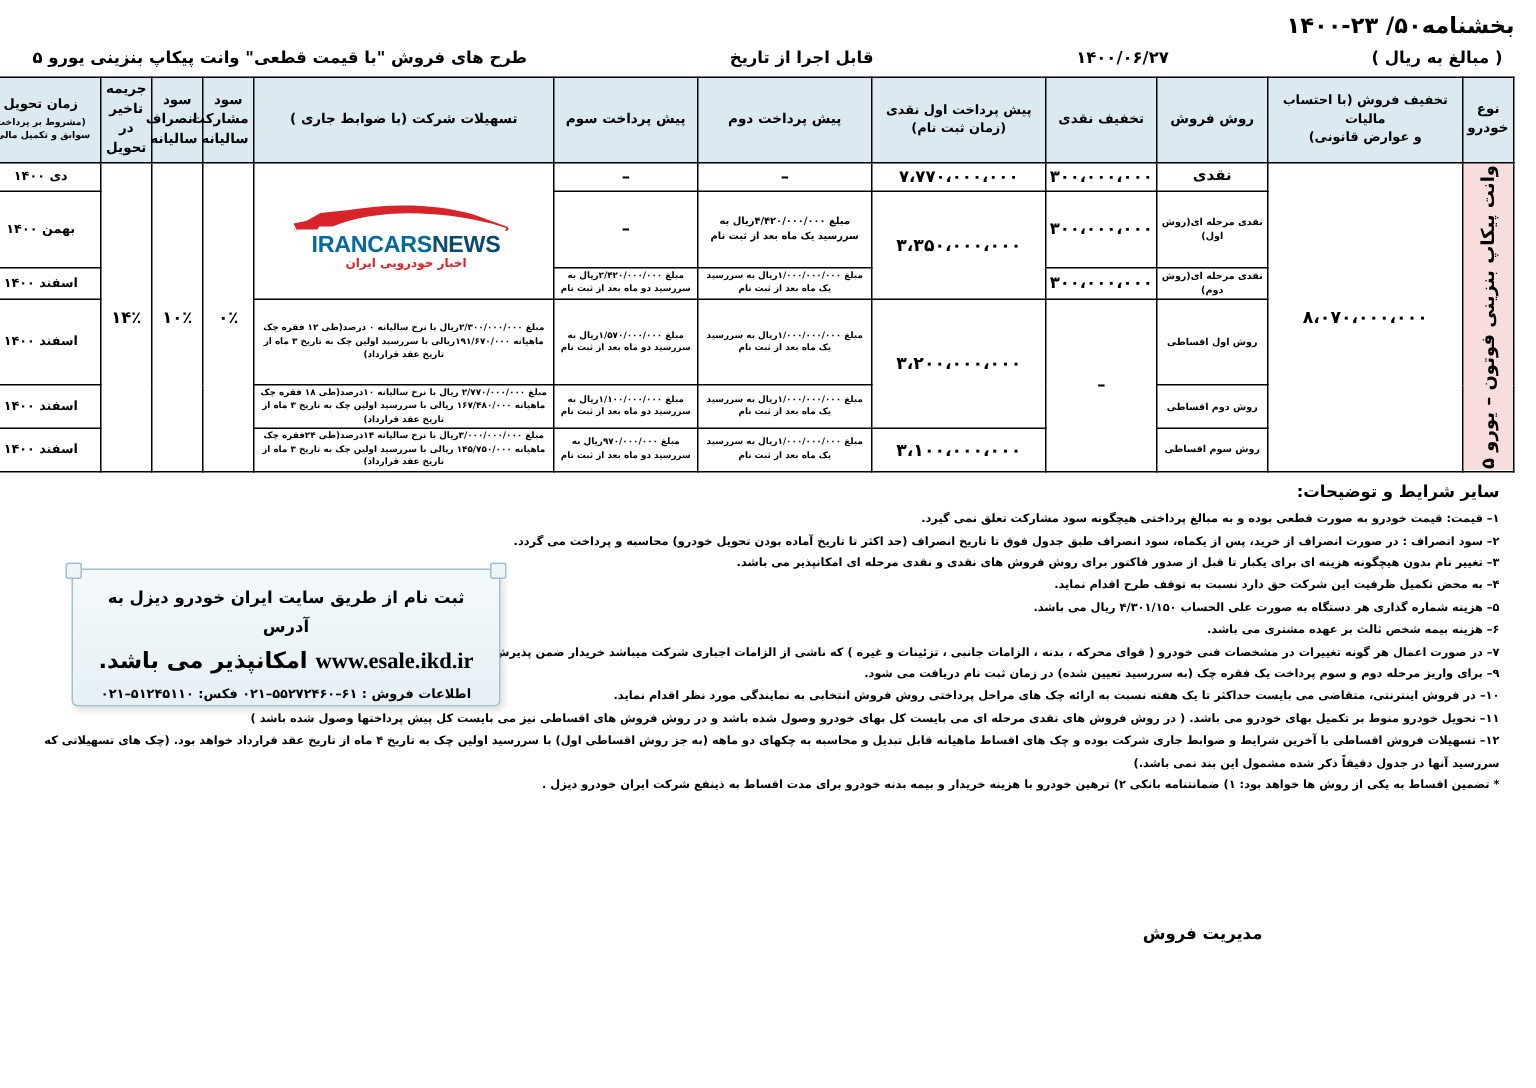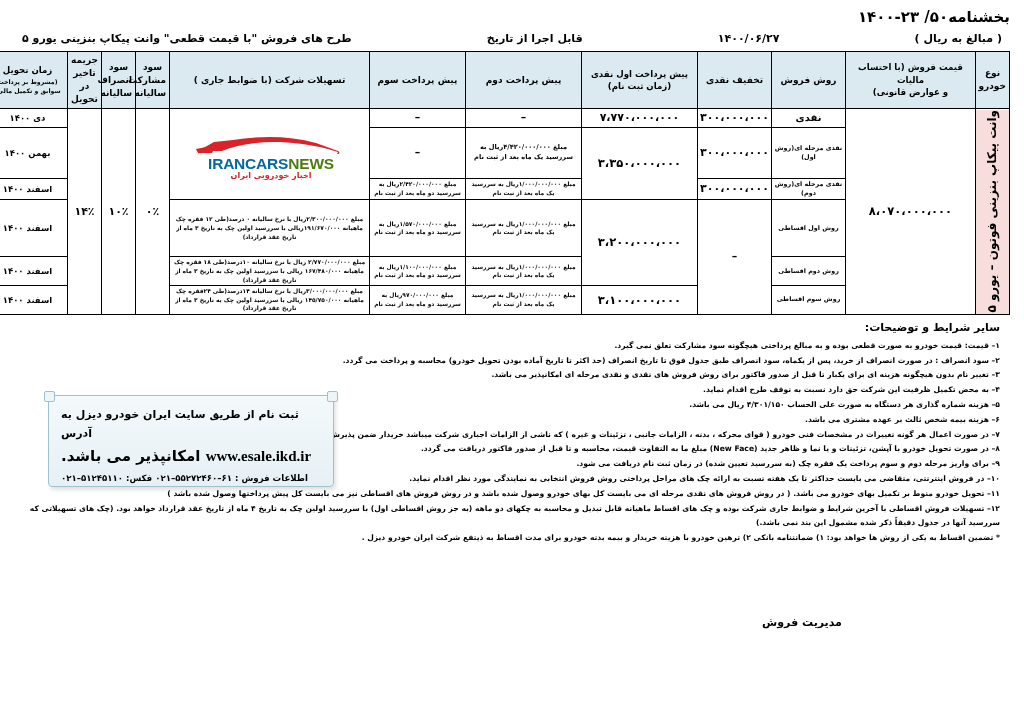--- a/index.html
+++ b/index.html
@@ -104,21 +104,21 @@
     pointer-events:none;
     z-index:5;
   }
   .wm-text {
     position:absolute; left:0; top:24px; width:166px;
     text-align:center; direction:ltr;
     font-size:15.5px; font-weight:bold; letter-spacing:-0.2px;
     font-family:"Liberation Sans",sans-serif;
   }
   .wm-text .a { color:#0369a1; }
-  .wm-text .b { color:#4d7c0f; }
+  .wm-text .b { color:#0c4a6e; }
   .wm-sub {
     position:absolute; left:0; top:40px; width:166px;
     text-align:center; font-size:8px; font-weight:bold; color:#d8232a;
   }
 
   
   .notes { margin-top:6px; padding:0 10px; }
   .notes-title { font-size:11px; font-weight:bold; text-align:right; margin:2px 0 5px 0; }
   .note {
     font-size:7.6px;
@@ -132,23 +132,22 @@
   
   .infobox {
     position:absolute;
     left:48px; top:379px;
     width:286px; height:92px;
     background:linear-gradient(180deg,#f4f9fb 0%,#e6f0f5 100%);
     border:1px solid #9fc0cf;
     border-radius:4px;
     box-shadow:2px 3px 4px rgba(0,0,0,0.12);
     padding:10px 12px 6px 12px;
-    text-align:left;
+    text-align:center;
     z-index:6;
-    margin-top:16px;
   }
   .infobox:before, .infobox:after {
     content:""; position:absolute; width:9px; height:9px;
     border:1px solid #9fc0cf; background:#eef5f8; border-radius:2px;
   }
   .infobox:before { left:-5px; top:-5px; }
   .infobox:after  { right:-5px; top:-5px; }
   .ib-l1 { font-size:11px; font-weight:bold; line-height:1.7; }
   .ib-l2 { font-size:15px; font-weight:bold; line-height:1.8; }
   .ib-url { direction:ltr; display:inline-block; font-family:"Liberation Serif",serif; font-weight:bold; }
@@ -175,21 +174,21 @@
     <span class="subtitle-left">قابل اجرا از تاریخ</span>
     <span class="subtitle-date">۱۴۰۰/۰۶/۲۷</span>
     <span class="subtitle-left">( مبالغ به ریال )</span>
   </div>
 
   <table class="main">
     <thead>
       <tr>
         <th class="c-type">نوع خودرو</th>
         <th class="c-price">
-          <span class="ln2">قیمت فروش (با احتساب مالیات</span>
+          <span class="ln2">تخفیف فروش (با احتساب مالیات</span>
           <span class="ln2">و عوارض قانونی)</span>
         </th>
         <th class="c-method">روش فروش</th>
         <th class="c-discount">تخفیف نقدی</th>
         <th class="c-pay1">
           <span class="ln2">پیش پرداخت اول نقدی</span>
           <span class="ln2">(زمان ثبت نام)</span>
         </th>
         <th class="c-pay2">پیش پرداخت دوم</th>
         <th class="c-pay3">پیش پرداخت سوم</th>
@@ -272,21 +271,20 @@
 
   <div class="notes">
     <div class="notes-title">سایر شرایط و توضیحات:</div>
     <div class="note">۱– قیمت: قیمت خودرو به صورت قطعی بوده و به مبالغ پرداختی هیچگونه سود مشارکت تعلق نمی گیرد.</div>
     <div class="note">۲– سود انصراف : در صورت انصراف از خرید، پس از یکماه، سود انصراف طبق جدول فوق تا تاریخ انصراف (حد اکثر تا تاریخ آماده بودن تحویل خودرو) محاسبه و پرداخت می گردد.</div>
     <div class="note">۳– تغییر نام بدون هیچگونه هزینه ای برای یکبار تا قبل از صدور فاکتور برای روش فروش های نقدی و نقدی مرحله ای امکانپذیر می باشد.</div>
     <div class="note">۴– به محض تکمیل ظرفیت این شرکت حق دارد نسبت به توقف طرح اقدام نماید.</div>
     <div class="note">۵– هزینه شماره گذاری هر دستگاه به صورت علی الحساب ۴/۳۰۱/۱۵۰ ریال می باشد.</div>
     <div class="note">۶– هزینه بیمه شخص ثالث بر عهده مشتری می باشد.</div>
     <div class="note">۷– در صورت اعمال هر گونه تغییرات در مشخصات فنی خودرو ( قوای محرکه ، بدنه ، الزامات جانبی ، تزئینات و غیره ) که ناشی از الزامات اجباری شرکت میباشد خریدار ضمن پذیرش این تغییر ملزم به پرداخت هزینه های اعلام شده می باشد .</div>
-    <div class="note">۸– در صورت تحویل خودرو با آپشن، تزئینات و یا نما و ظاهر جدید (New Face) مبلغ ما به التفاوت قیمت، محاسبه و تا قبل از صدور فاکتور دریافت می گردد.</div>
     <div class="note">۹– برای واریز مرحله دوم و سوم پرداخت یک فقره چک (به سررسید تعیین شده) در زمان ثبت نام دریافت می شود.</div>
     <div class="note">۱۰– در فروش اینترنتی، متقاضی می بایست حداکثر تا یک هفته نسبت به ارائه چک های مراحل پرداختی روش فروش انتخابی به نمایندگی مورد نظر اقدام نماید.</div>
     <div class="note">۱۱– تحویل خودرو منوط بر تکمیل بهای خودرو می باشد. ( در روش فروش های نقدی مرحله ای می بایست کل بهای خودرو وصول شده باشد و در روش فروش های اقساطی نیز می بایست کل پیش پرداختها وصول شده باشد )</div>
     <div class="note">۱۲– تسهیلات فروش اقساطی با آخرین شرایط و ضوابط جاری شرکت بوده و چک های اقساط ماهیانه قابل تبدیل و محاسبه به چکهای دو ماهه (به جز روش اقساطی اول) با سررسید اولین چک به تاریخ ۴ ماه از تاریخ عقد قرارداد خواهد بود. (چک های تسهیلاتی که سررسید آنها در جدول دقیقاً ذکر شده مشمول این بند نمی باشد.)</div>
     <div class="note-star">* تضمین اقساط به یکی از روش ها خواهد بود:  ۱) ضمانتنامه بانکی     ۲) ترهین خودرو با هزینه خریدار و بیمه بدنه خودرو برای مدت اقساط به ذینفع شرکت ایران خودرو دیزل .</div>
   </div>
 
   <div class="infobox">
     <div class="ib-l1">ثبت نام از طریق سایت ایران خودرو دیزل به آدرس</div>
     <div class="ib-l2">

